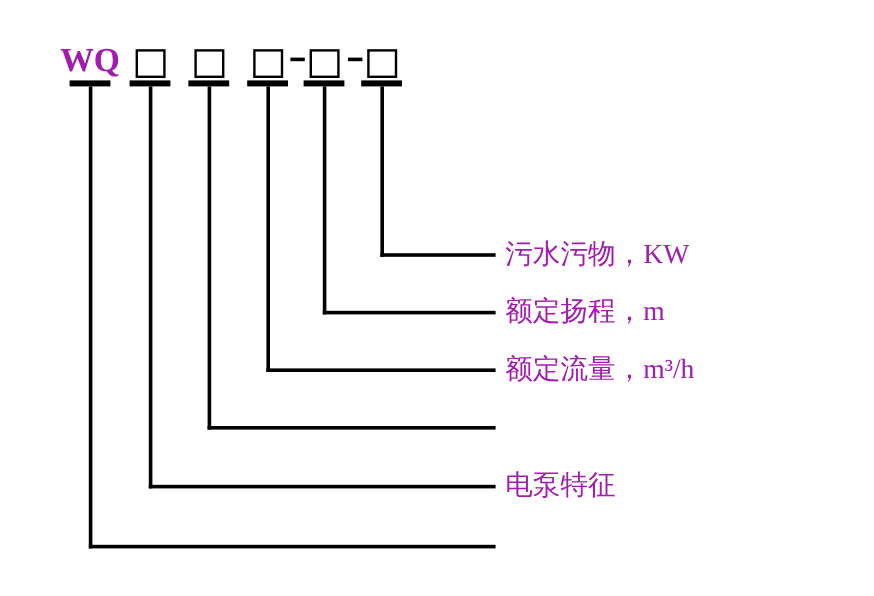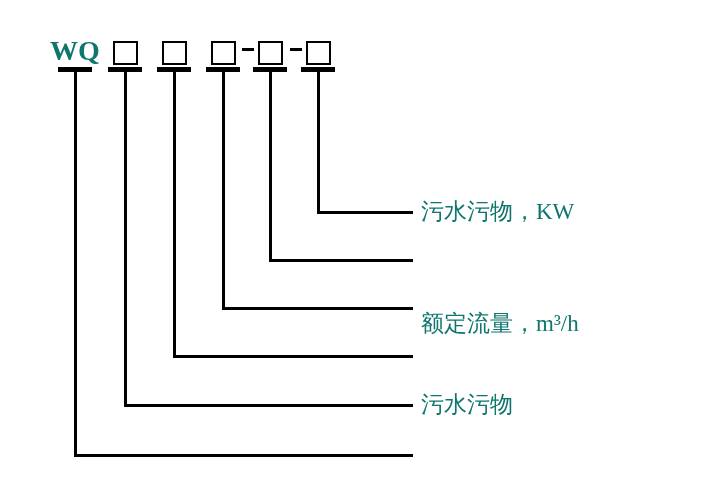--- a/index.html
+++ b/index.html
@@ -5,21 +5,21 @@
   html, body { margin: 0; padding: 0; }
   body { background: #ffffff; }
 
   .diagram {
     position: relative;
     width: 728px;
     height: 497px;
     background: #ffffff;
     overflow: hidden;
     font-family: "Liberation Serif", "DejaVu Serif", serif;
-    color: #0f766e;
+    color: #a21caf;
   }
 
   
   .prefix {
     position: absolute;
     left: 48px; top: 36px;
     width: 54px;
     text-align: center;
     font-size: 28px;
     font-weight: bold;
@@ -96,21 +96,21 @@
   
   .label {
     position: absolute;
     left: 421px;
     font-size: 23px;
     line-height: 24px;
     white-space: nowrap;
   }
   .l0 { top: 200px; }
   .l1 { top: 248px; }
-  .l2 { top: 296px; margin-top: 16px; }
+  .l2 { top: 296px; }
   .l3 { top: 344px; }
   .l4 { top: 393px; }
   .l5 { top: 443px; }
 </style>
 </head>
 <body>
 
 <div class="diagram">
 
   <div class="prefix">WQ</div>
@@ -138,16 +138,17 @@
   <div class="vline v5"></div>
 
   <div class="hline h0"></div>
   <div class="hline h1"></div>
   <div class="hline h2"></div>
   <div class="hline h3"></div>
   <div class="hline h4"></div>
   <div class="hline h5"></div>
 
   <div class="label l0">污水污物，KW</div>
+  <div class="label l1">额定扬程，m</div>
   <div class="label l2">额定流量，m³/h</div>
-  <div class="label l4">污水污物</div>
+  <div class="label l4">电泵特征</div>
 
 </div>
 
 </body></html>

